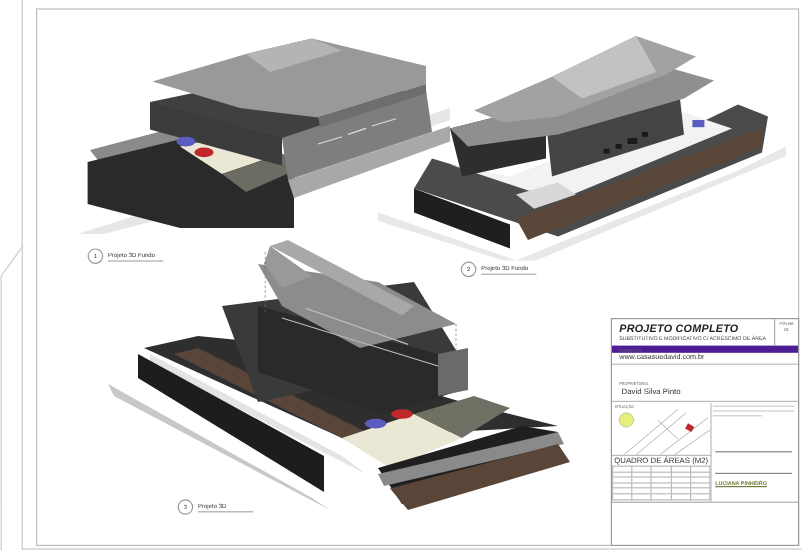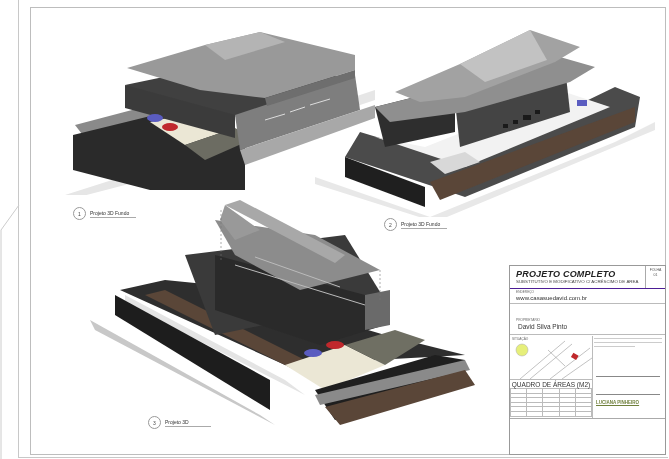--- a/index.html
+++ b/index.html
@@ -7,21 +7,21 @@
   .outer-border{position:absolute;left:18px;top:0;width:650px;height:458px;border-left:1px solid #c8c8c8;border-bottom:1px solid #c8c8c8;box-sizing:border-box;}
   .inner-border{position:absolute;left:30px;top:7px;width:636px;height:448px;border:1px solid #bdbdbd;box-sizing:border-box;}
   .fold-line{position:absolute;left:0;top:205px;width:20px;height:254px;}
   .view{position:absolute;}
   .view svg{display:block;}
   .view-label{position:absolute;display:flex;align-items:center;gap:4px;}
   .view-num{width:11px;height:11px;border:1px solid #999;border-radius:50%;font-size:5px;display:flex;align-items:center;justify-content:center;color:#444;}
   .view-title{font-size:5px;color:#333;border-bottom:1px solid #aaa;padding-bottom:1px;min-width:46px;}
   
   .title-block{position:absolute;left:509px;top:265px;width:157px;height:190px;border:1px solid #999;box-sizing:border-box;background:#fff;}
-  .tb-head{position:absolute;left:0;top:0;width:100%;height:22px;border-bottom:1px solid #4c1d95;}
+  .tb-head{position:absolute;left:0;top:0;width:100%;height:22px;border-bottom:6px solid #4c1d95;}
   .tb-project{position:absolute;left:6px;top:3px;font-size:9px;font-weight:bold;font-style:italic;color:#222;letter-spacing:0.2px;}
   .tb-sub{position:absolute;left:6px;top:13px;font-size:4.4px;color:#444;}
   .tb-sheet{position:absolute;right:0;top:0;width:20px;height:22px;border-left:1px solid #aaa;font-size:3.5px;color:#555;text-align:center;line-height:4.5px;padding-top:2px;box-sizing:border-box;}
   .tb-small{position:absolute;font-size:3.2px;color:#666;}
   .tb-site{position:absolute;left:6px;top:29px;font-size:6px;color:#333;}
   .tb-owner{position:absolute;left:8px;top:57px;font-size:6.5px;color:#333;}
   .tb-row-line{position:absolute;left:0;width:100%;border-top:1px solid #bbb;}
   .tb-map{position:absolute;left:0;top:70px;width:82px;height:43px;border-right:1px solid #bbb;overflow:hidden;}
   .tb-quadro{position:absolute;left:0;top:113px;width:82px;height:38px;border-right:1px solid #bbb;border-top:1px solid #bbb;}
   .tb-quadro-title{font-size:6.5px;color:#333;text-align:center;padding-top:1px;}

